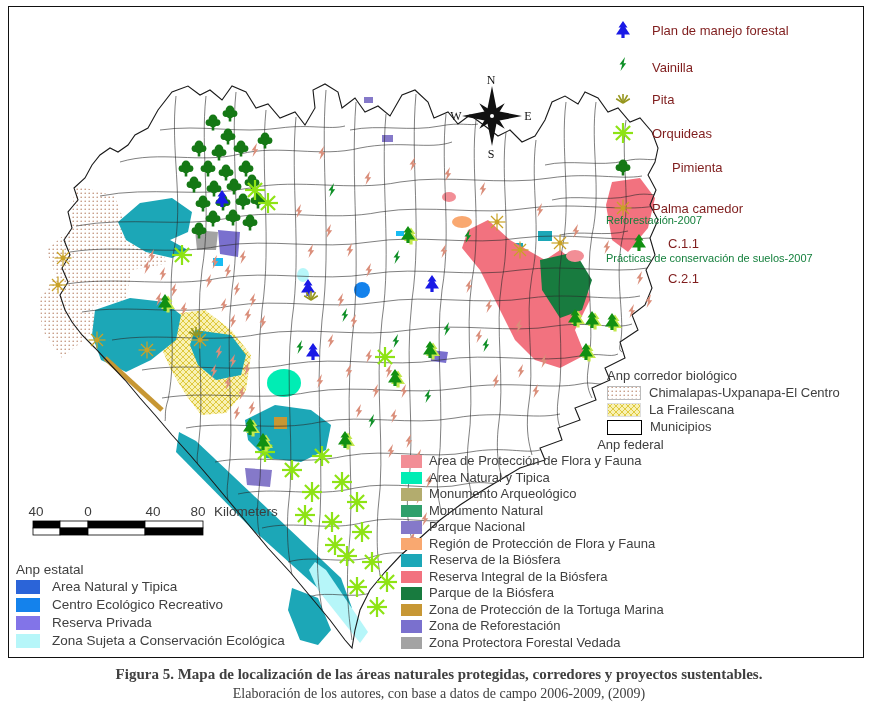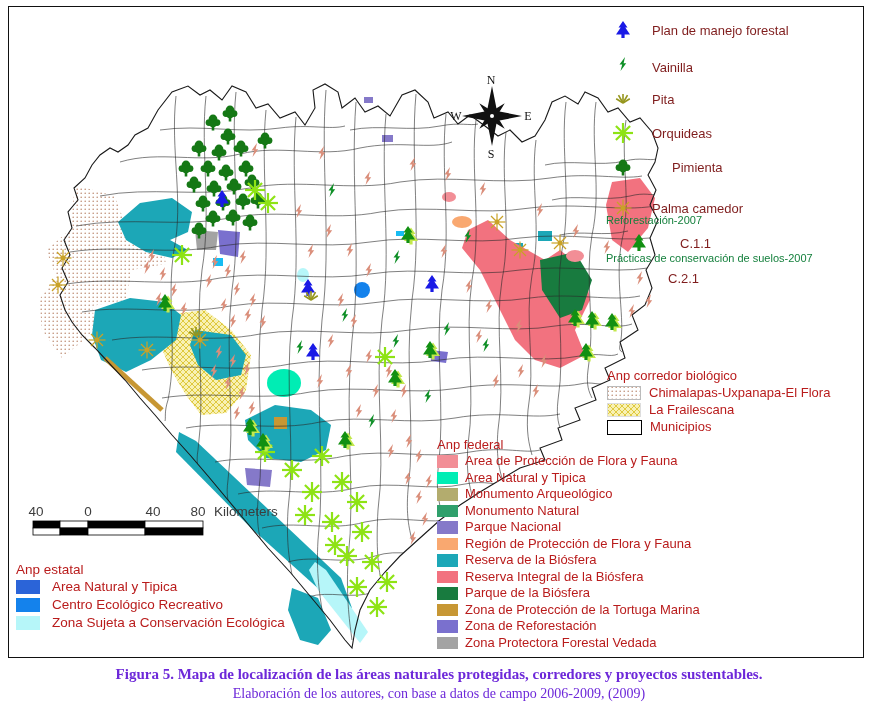--- a/index.html
+++ b/index.html
@@ -1,41 +1,41 @@
 <!DOCTYPE html>
 <html><head>
 <meta charset="utf-8">
 <style>
   html,body{margin:0;padding:0;background:#fff;}
   .page{position:relative;width:878px;height:711px;background:#fff;overflow:hidden;
         font-family:"Liberation Sans",sans-serif;}
   .map-frame{position:absolute;left:8px;top:6px;width:856px;height:652px;
              border:1px solid #111;box-sizing:border-box;background:#fff;}
   .map-svg{position:absolute;left:9px;top:7px;}
-  .legend{position:absolute;color:#b91c1c;font-size:13px;line-height:16px;}
+  .legend{position:absolute;color:#404040;font-size:13px;line-height:16px;}
   .lg-title{margin:0 0 2px 0;white-space:nowrap;}
   .lg-row{display:flex;align-items:center;white-space:nowrap;}
   .lg-label{white-space:nowrap;}
   
   .fed .lg-row{margin-bottom:4px;height:12.5px;}
   .fed .sw{width:21px;height:12.5px;margin-right:7px;}
   
   .est{font-size:13.5px;}
   .est .lg-row{margin-bottom:4px;height:14px;}
   .est .sw{width:24px;height:14px;margin-right:12px;}
   
   .cor .lg-row{margin-bottom:3px;height:14px;}
   .cor .sw-svg{margin-right:8px;display:block;}
   .cor .sw-outline{width:33px;height:13px;border:1px solid #000;background:#fff;margin-right:8px;}
   
   .symrow{position:absolute;display:flex;align-items:center;color:#7f1d1d;font-size:13px;}
   .symrow svg{margin-right:18px;display:block;}
   .symhead{position:absolute;color:#15803d;font-size:11px;white-space:nowrap;}
   .caption{position:absolute;left:0;top:664px;width:878px;text-align:center;
-           font-family:"Liberation Serif",serif;color:#6d28d9;}
+           font-family:"Liberation Serif",serif;color:#404040;}
   .caption .c1{font-weight:bold;font-size:15px;line-height:20px;}
   .caption .c2{font-size:14px;line-height:19px;}
 </style>
 </head>
 <body>
 
 <div class="page">
 
   <div class="map-frame"></div>
 
@@ -414,56 +414,56 @@
         </svg>
       <span class="lg-label">Pimienta</span>
     </div>
     <div class="symrow" style="left:612px;top:197px;">
       <svg width="22" height="22" viewBox="-11 -11 22 22">
           <use href="#sym-sun" fill="#C9A227"></use>
         </svg>
       <span class="lg-label">Palma camedor</span>
     </div>
     <div class="symhead" style="left:606px;top:214px;">Reforestación-2007</div>
-    <div class="symrow" style="left:628px;top:232px;gap:12px;">
+    <div class="symrow" style="left:628px;top:232px;">
       <svg width="22" height="22" viewBox="-11 -11 22 22">
           <use href="#sym-conifer" fill="#129012"></use>
         </svg>
       <span class="lg-label">C.1.1</span>
     </div>
     <div class="symhead" style="left:606px;top:252px;">Prácticas de conservación de suelos-2007</div>
     <div class="symrow" style="left:630px;top:268px;">
       <svg width="20" height="20" viewBox="-10 -10 20 20">
           <use href="#sym-bolt" fill="#DA8E7A"></use>
         </svg>
       <span class="lg-label">C.2.1</span>
     </div>
   </div>
 
   <div class="legend cor" style="left:607px;top:368px;">
     <div class="lg-title">Anp corredor biológico</div>
     <div class="lg-row">
       <svg class="sw-svg" width="34" height="14">
           <rect x="0.5" y="0.5" width="33" height="13" fill="url(#pat-dots)" stroke="#bbb"></rect>
         </svg>
-      <span class="lg-label">Chimalapas-Uxpanapa-El Flora</span>
+      <span class="lg-label">Chimalapas-Uxpanapa-El Centro</span>
     </div>
     <div class="lg-row">
       <svg class="sw-svg" width="34" height="14">
           <rect x="0.5" y="0.5" width="33" height="13" fill="url(#pat-hatch)" stroke="#ddd"></rect>
         </svg>
       <span class="lg-label">La Frailescana</span>
     </div>
     <div class="lg-row">
       <span class="sw-outline"></span>
       <span class="lg-label">Municipios</span>
     </div>
   </div>
 
-  <div class="legend fed" style="left:437px;top:437px;">
+  <div class="legend fed" style="left:401px;top:437px;text-align:right;">
     <div class="lg-title">Anp federal</div>
     <div class="lg-row">
         <span class="sw" style="background-color: rgb(242, 142, 150);"></span>
         <span class="lg-label">Area de Protección de Flora y Fauna</span>
       </div>
     <div class="lg-row">
         <span class="sw" style="background-color: rgb(0, 237, 180);"></span>
         <span class="lg-label">Area Natural y Tipica</span>
       </div>
     <div class="lg-row">
@@ -510,20 +510,24 @@
 
   <div class="legend est" style="left:16px;top:548px;margin-top:14px;">
     <div class="lg-title">Anp estatal</div>
     <div class="lg-row">
         <span class="sw" style="background-color: rgb(43, 100, 216);"></span>
         <span class="lg-label">Area Natural y Tipica</span>
       </div>
     <div class="lg-row">
         <span class="sw" style="background-color: rgb(20, 130, 236);"></span>
         <span class="lg-label">Centro Ecológico Recreativo</span>
+      </div>
+    <div class="lg-row">
+        <span class="sw" style="background-color: rgb(130, 116, 232);"></span>
+        <span class="lg-label">Reserva Privada</span>
       </div>
     <div class="lg-row">
         <span class="sw" style="background-color: rgb(182, 246, 249);"></span>
         <span class="lg-label">Zona Sujeta a Conservación Ecológica</span>
       </div>
   </div>
 
   <div class="caption">
     <div class="c1">Figura 5. Mapa de localización de las áreas naturales protegidas, corredores y proyectos sustentables.</div>
     <div class="c2">Elaboración de los autores, con base a datos de campo 2006-2009, (2009)</div>

